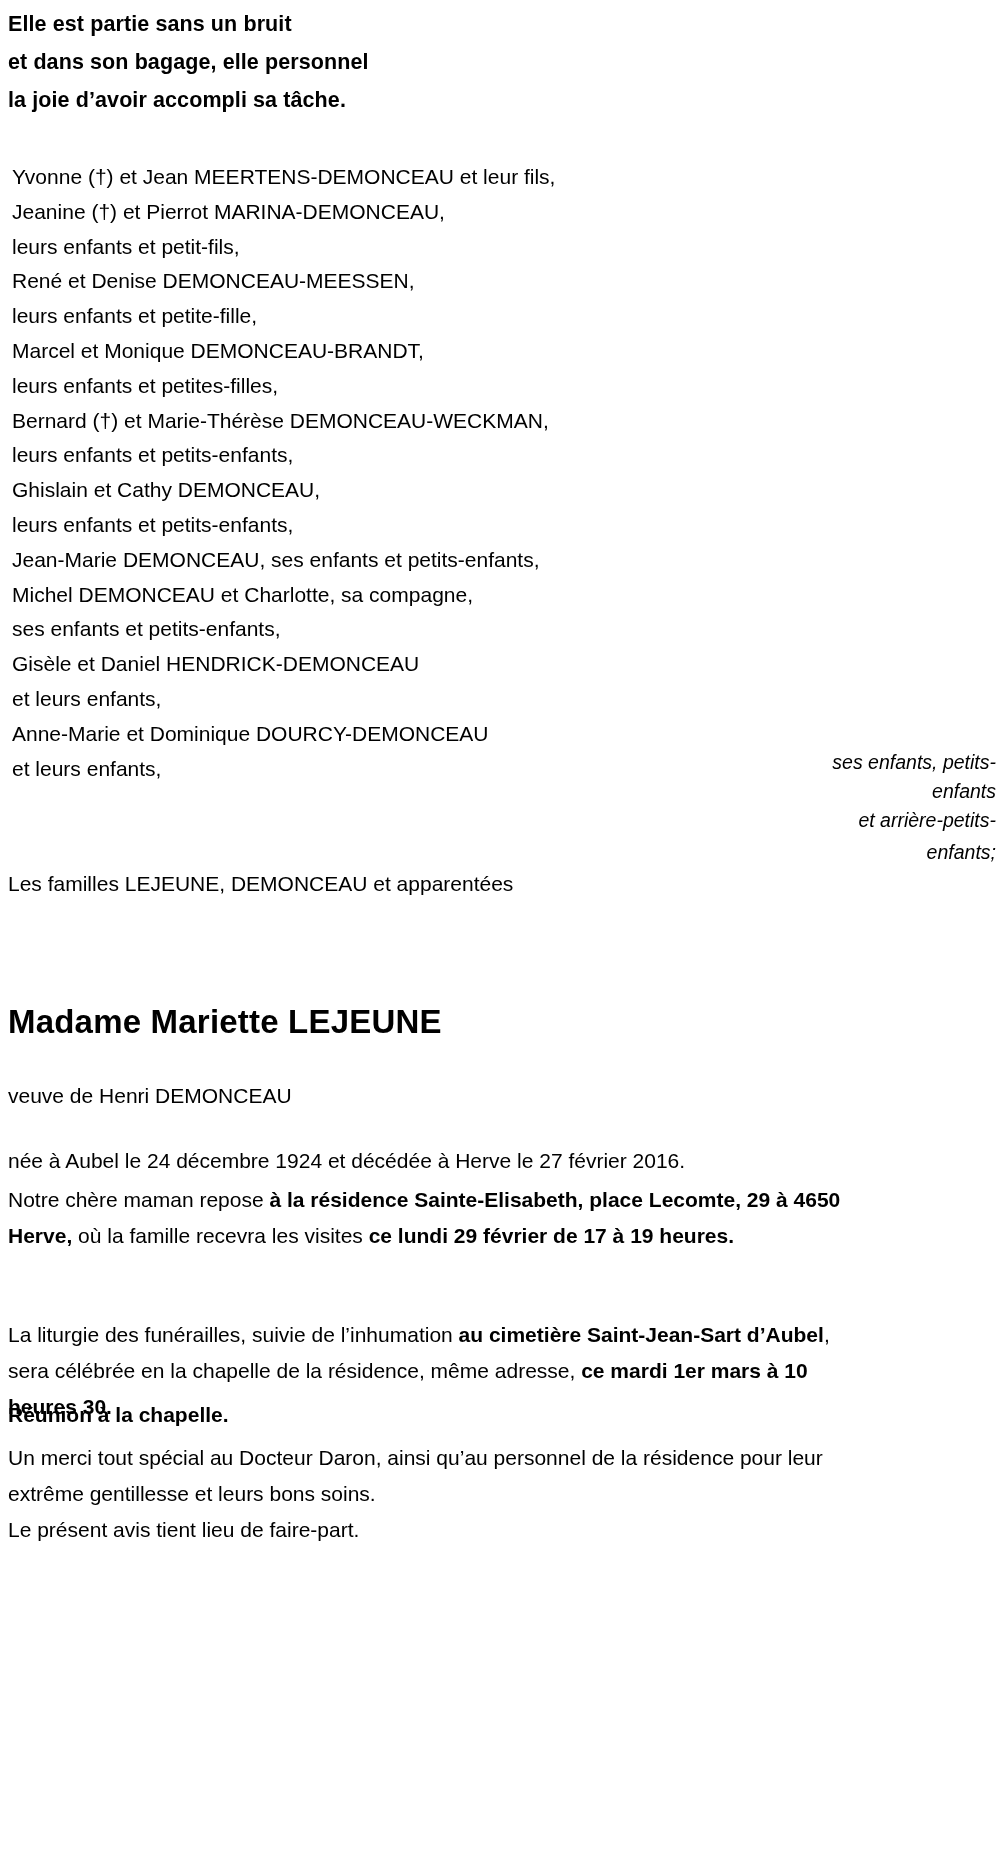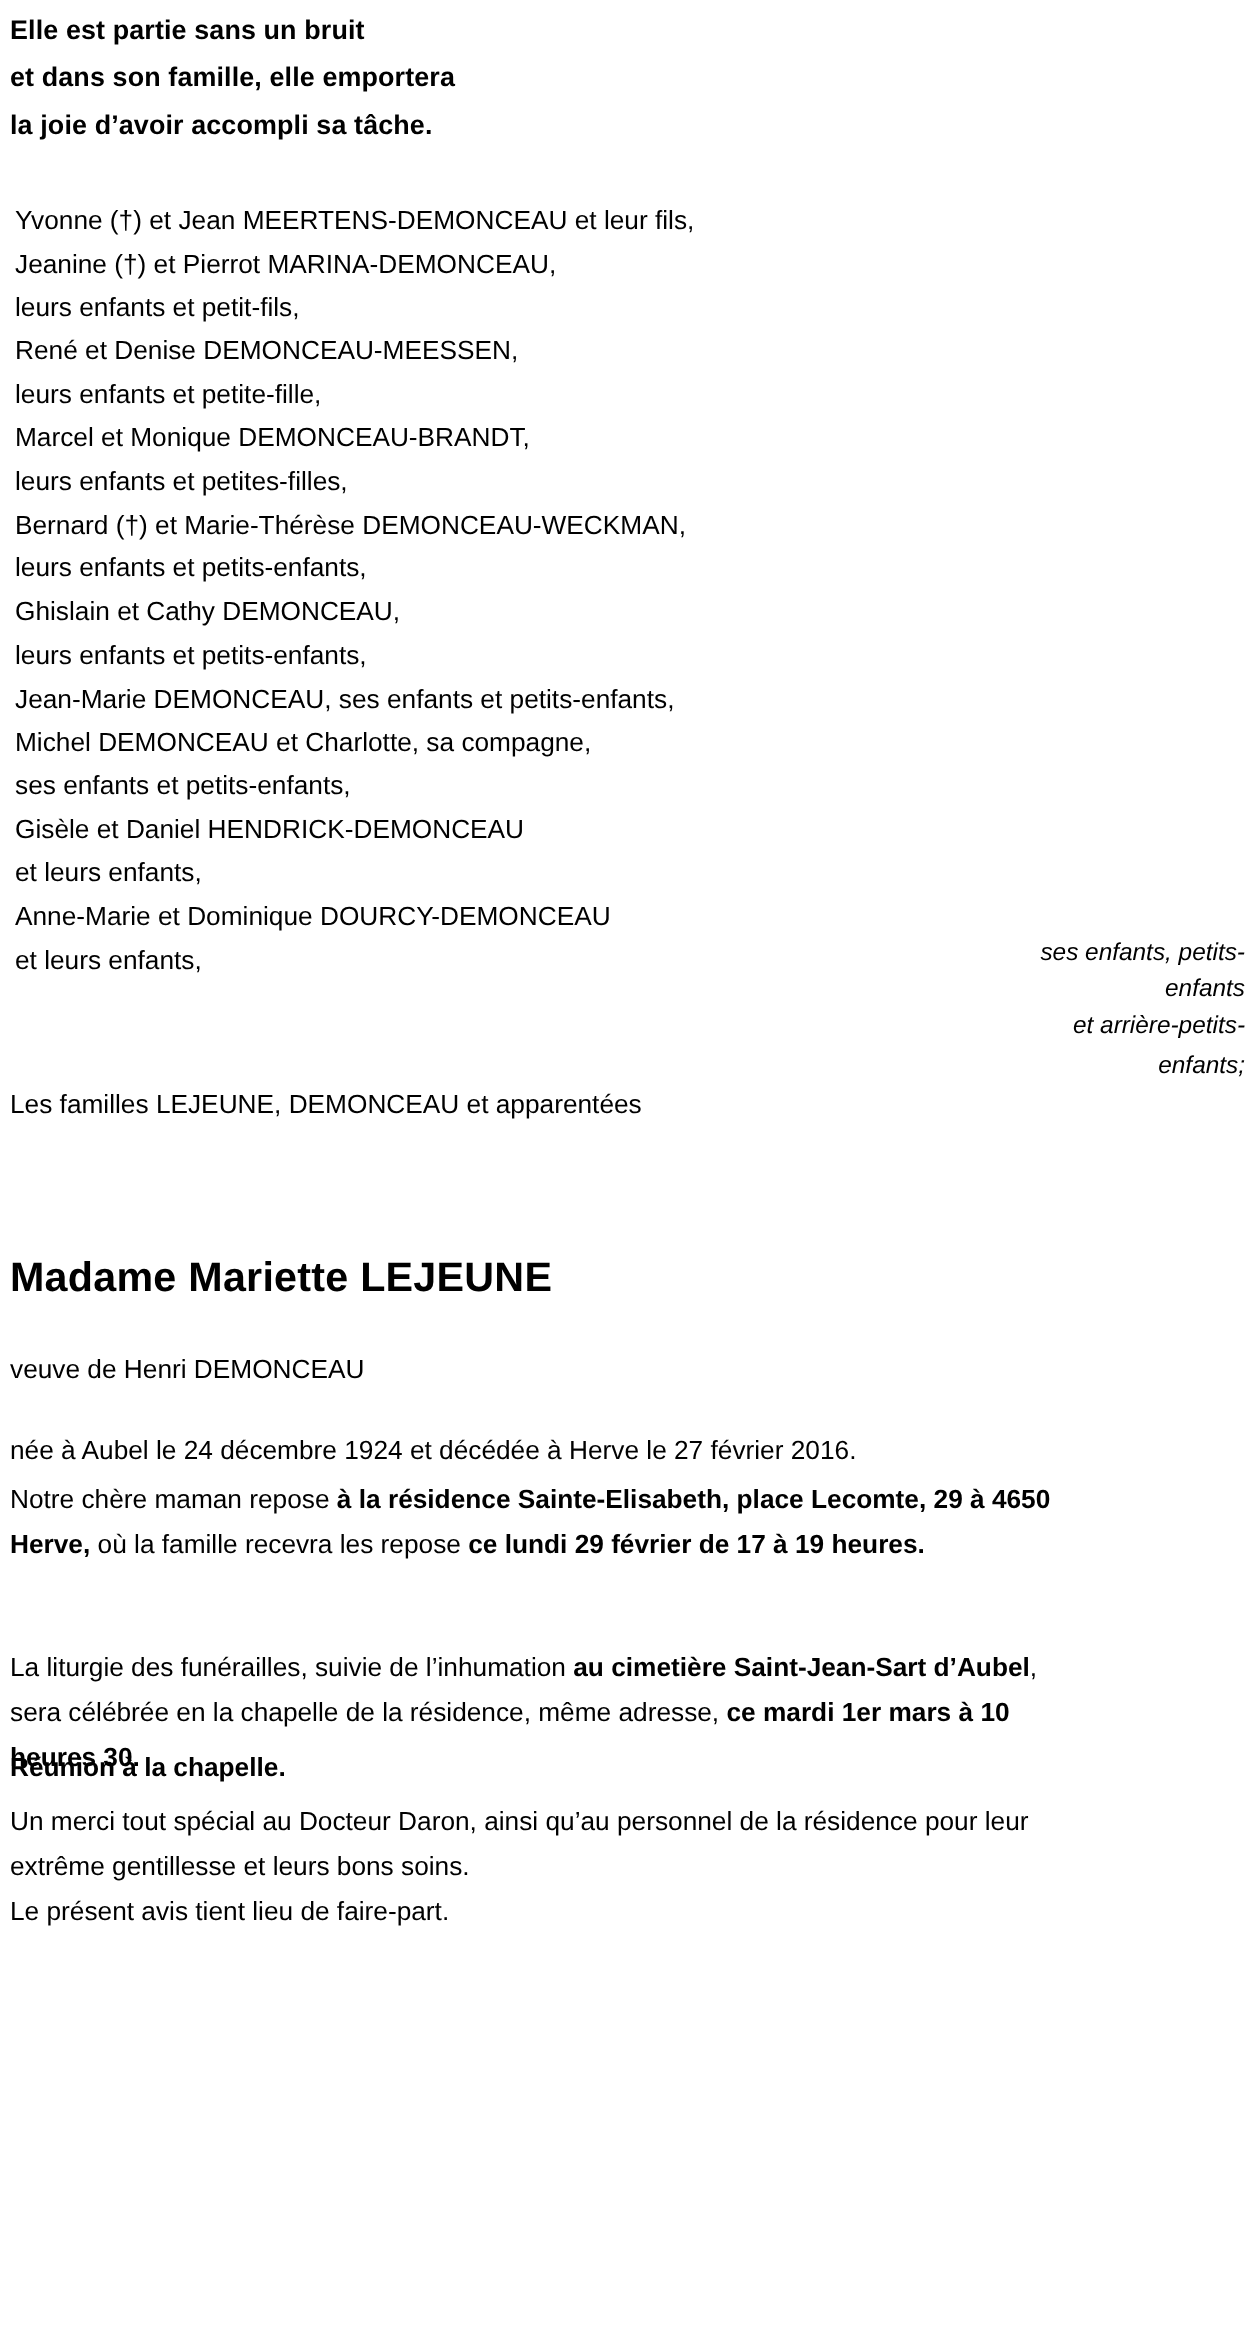--- a/index.html
+++ b/index.html
@@ -129,21 +129,21 @@
   .p-merci   { top: 1440px; }
   .p-avis    { top: 1512px; }
 </style>
 </head>
 <body>
 
 <div class="page">
 
   <div class="verse">
     <div class="verse-line">Elle est partie sans un bruit</div>
-    <div class="verse-line">et dans son famille, elle emportera</div>
+    <div class="verse-line">et dans son bagage, elle personnel</div>
     <div class="verse-line">la joie d’avoir accompli sa tâche.</div>
   </div>
 
   <div class="family">
     <div class="family-line">Yvonne (†) et Jean MEERTENS-DEMONCEAU et leur fils,</div>
     <div class="family-line">Jeanine (†) et Pierrot MARINA-DEMONCEAU,</div>
     <div class="family-line">leurs enfants et petit-fils,</div>
     <div class="family-line">René et Denise DEMONCEAU-MEESSEN,</div>
     <div class="family-line">leurs enfants et petite-fille,</div>
     <div class="family-line">Marcel et Monique DEMONCEAU-BRANDT,</div>
@@ -170,21 +170,21 @@
 
   <div class="families-line">Les familles LEJEUNE, DEMONCEAU et apparentées</div>
 
 
   <div class="deceased-name">Madame Mariette LEJEUNE</div>
 
   <div class="widow">veuve de Henri DEMONCEAU</div>
 
   <div class="birthdeath">née à Aubel le 24 décembre 1924 et décédée à Herve le 27 février 2016.</div>
 
-  <div class="para p-repose"><span>Notre chère maman repose </span><b>à la résidence Sainte-Elisabeth, place Lecomte, 29 à 4650 Herve,</b><span> où la famille recevra les repose </span><b>ce lundi 29 février de 17 à 19 heures.</b></div>
+  <div class="para p-repose"><span>Notre chère maman repose </span><b>à la résidence Sainte-Elisabeth, place Lecomte, 29 à 4650 Herve,</b><span> où la famille recevra les visites </span><b>ce lundi 29 février de 17 à 19 heures.</b></div>
 
   <div class="para p-liturgie"><span>La liturgie des funérailles, suivie de l’inhumation </span><b>au cimetière Saint-Jean-Sart d’Aubel</b><span>, sera célébrée en la chapelle de la résidence, même adresse, </span><b>ce mardi 1er mars à 10 heures 30.</b></div>
 
   <div class="para p-reunion">Réunion à la chapelle.</div>
 
   <div class="para p-avis">Le présent avis tient lieu de faire-part.</div>
 
   <div class="para p-merci">Un merci tout spécial au Docteur Daron, ainsi qu’au personnel de la résidence pour leur extrême gentillesse et leurs bons soins.</div>
 
 </div>

